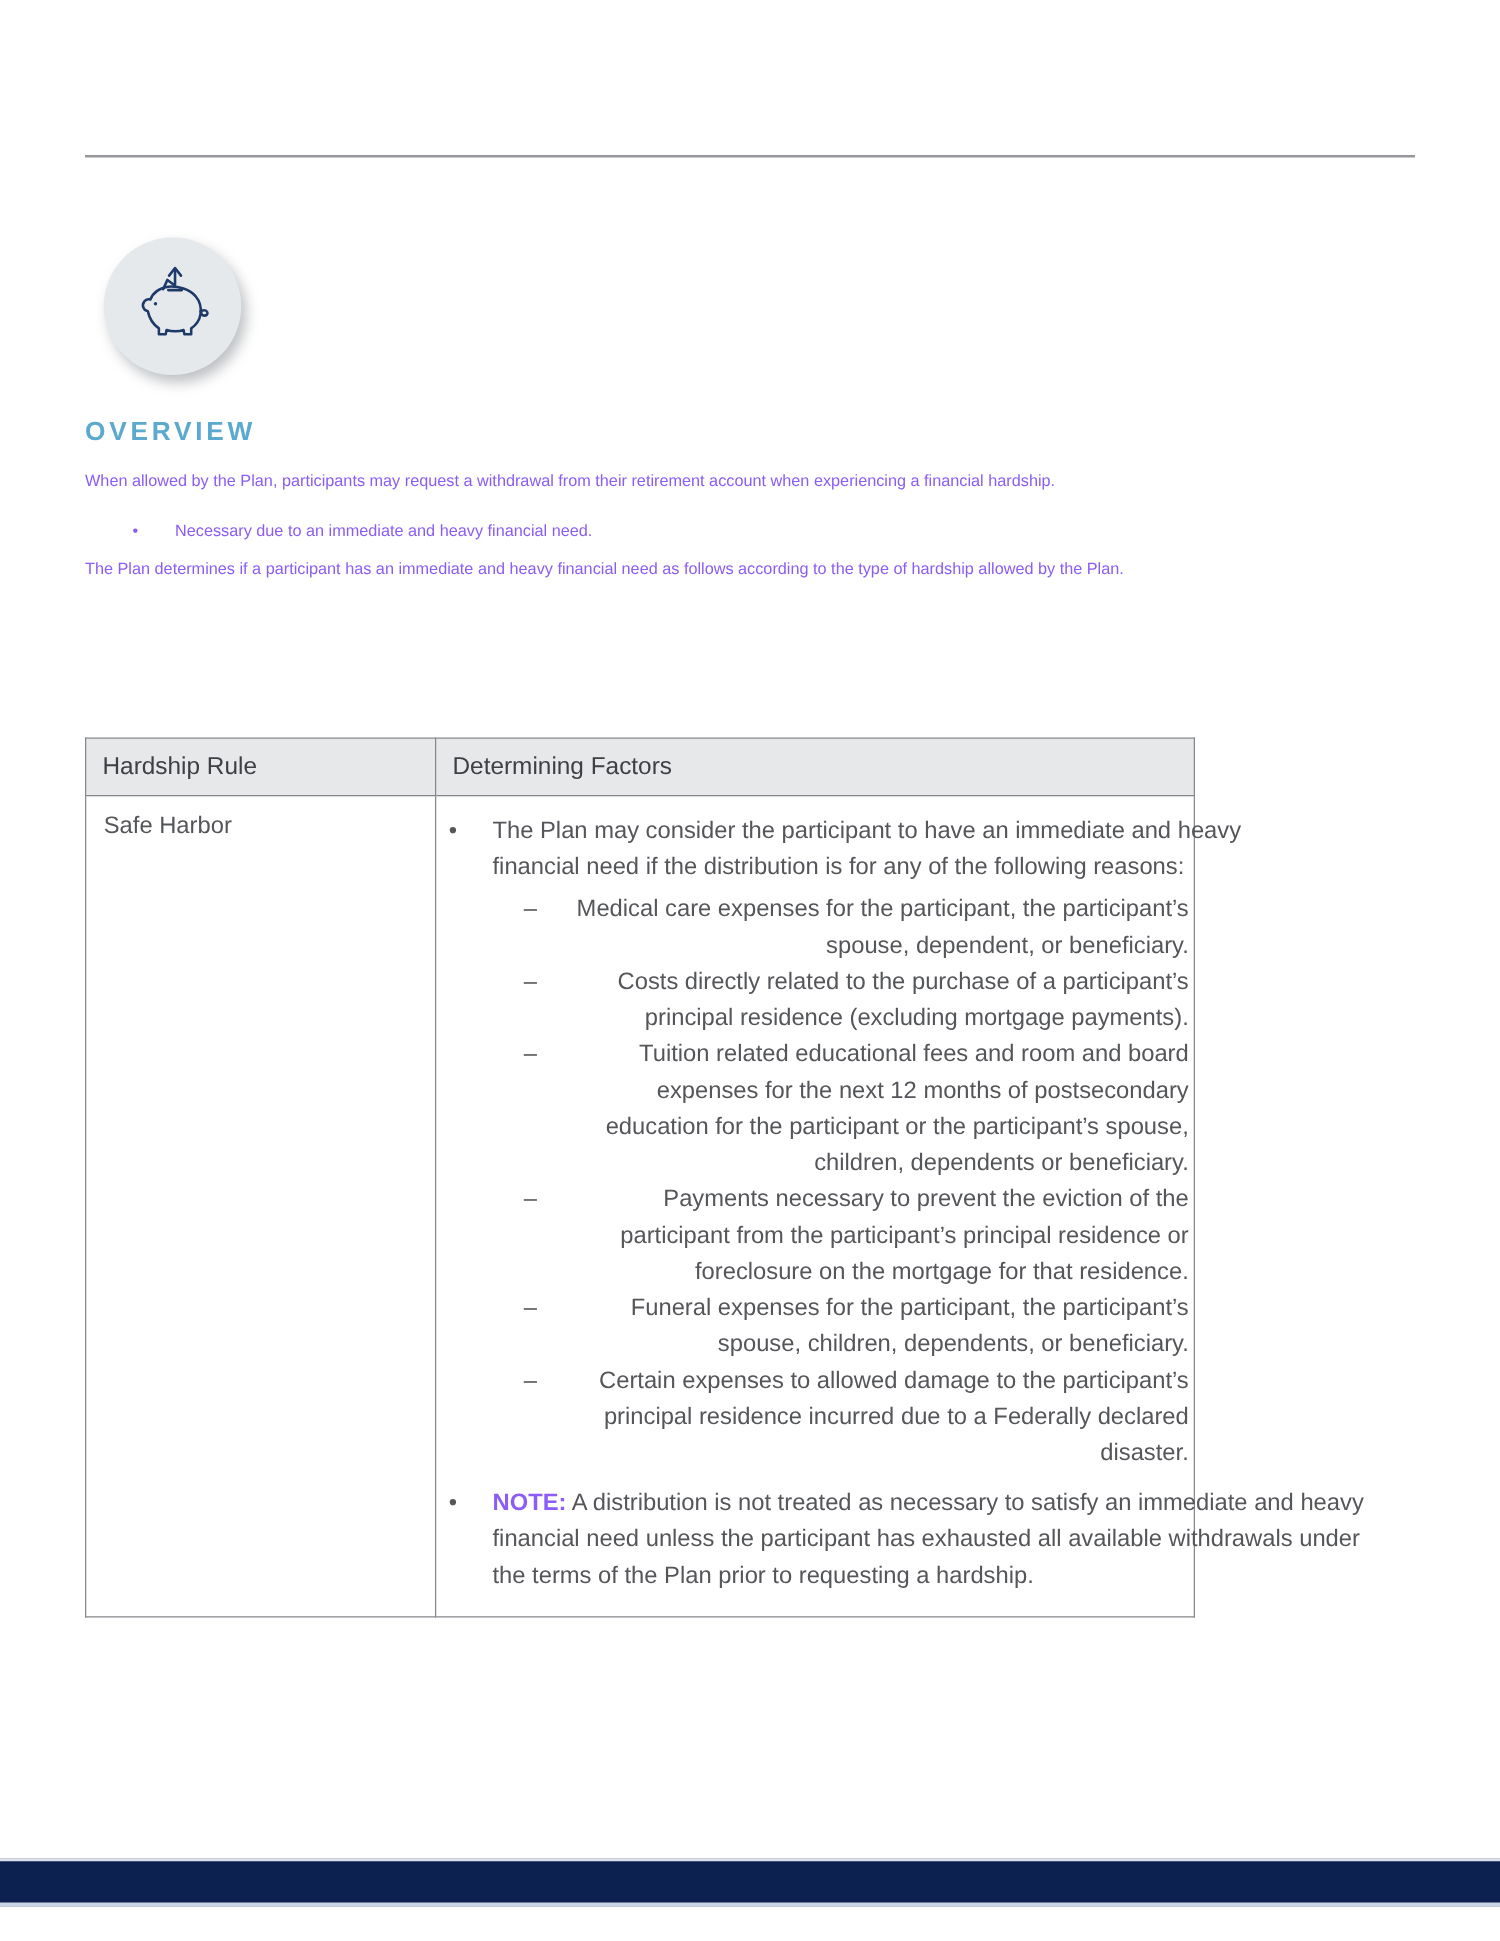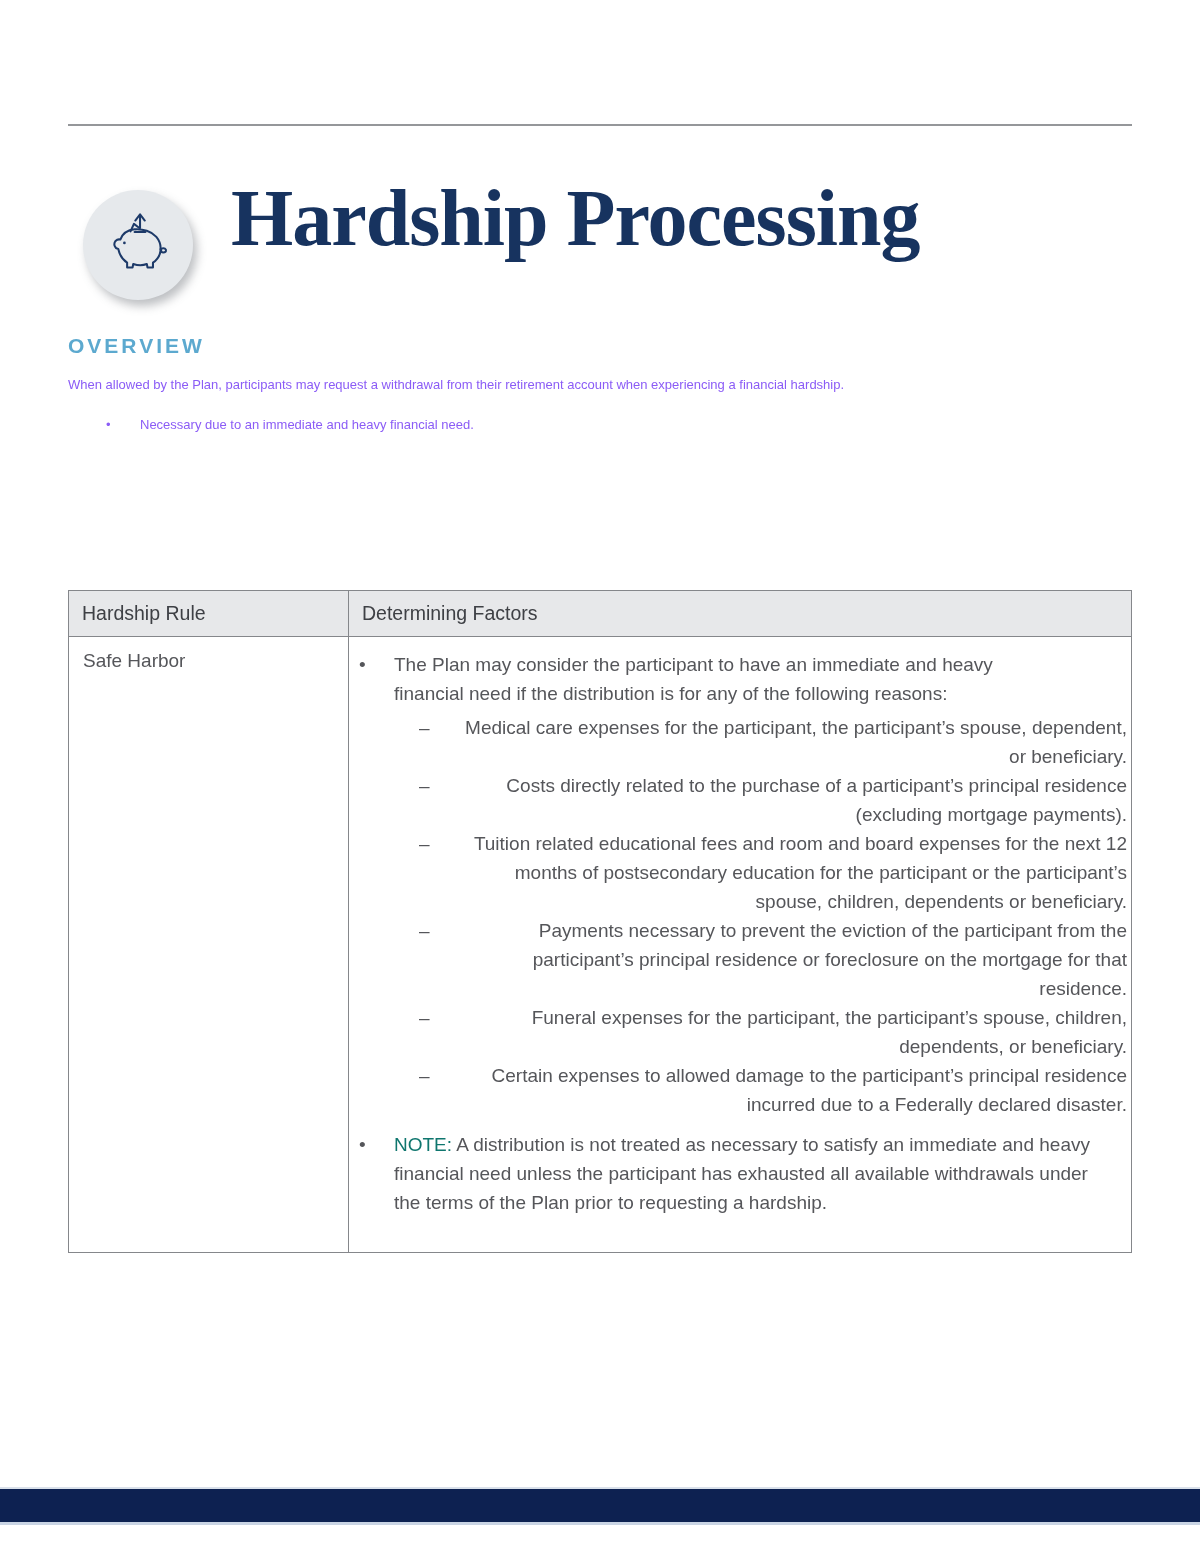--- a/index.html
+++ b/index.html
@@ -24,36 +24,36 @@
   }
   .body-copy{
     position:absolute;left:68px;top:370px;width:1064px;
     font-size:13px;line-height:30px;color:#8b5cf6;
   }
   .body-copy p{margin:0 0 5px 0;}
   .ov-list{list-style:none;margin:10px 0 0 0;padding:0;}
   .ov-list li{position:relative;padding-left:72px;line-height:30px;}
   .ov-list li::before{content:"\2022";position:absolute;left:38px;}
   .doc-table{
-    position:absolute;left:68px;top:590px;width:1064px;
+    position:absolute;left:68px;top:590px;width:888px;
     border-collapse:collapse;font-size:19px;color:#55565a;table-layout:fixed;
   }
   .doc-table th,.doc-table td{border:1px solid #85878b;text-align:left;}
   .doc-table th{
     background:#e7e8ea;height:45px;vertical-align:middle;
     font-weight:400;font-size:19.5px;color:#3e4045;padding:0 0 0 13px;
   }
   .col-rule{width:266px;}
   .rule-cell{vertical-align:top;padding:13px 14px;}
   .factors-cell{vertical-align:top;padding:13px 4px 18px 0;height:584px;}
   .tl-bullet{position:relative;padding-left:45px;line-height:29px;}
   .tl-bullet::before{content:"\2022";position:absolute;left:10px;}
   .lead{width:660px;}
   .note{width:700px;margin-top:11px;}
-  .note-label{font-weight:400;color:#0f766e;}
+  .note-label{font-weight:700;color:#8b5cf6;}
   .sub-list{list-style:none;margin:5px 0 0 0;padding:0;text-align:right;}
   .sub-list li{position:relative;padding-left:103px;line-height:29px;}
   .sub-list li::before{content:"\2013";position:absolute;left:70px;}
   .footer-bar{
     position:absolute;left:0;top:1487px;width:1200px;height:38px;box-sizing:border-box;
     background:#0d2151;border-top:2px solid #dae1eb;border-bottom:3px solid #c9d4e4;
   }
   .pig-svg{display:block;}
 </style>
 </head>
@@ -74,29 +74,29 @@
       <path d="M39 30 L44 19 L52 25"></path>
 
       <path d="M45 27 C35 28 27 34 24 42 Q20 41 17 44 Q14 48 16 52 Q17 55 21 56 C23 65 28 72 34 76 L34 83 L42 83 L43 78 C49 80 58 80 63 78 L64 83 L72 83 L72 76 C78 72 82 66 83 59 C84 52 82 44 77 38 C70 30 57 26 45 27 Z"></path>
 
       <path d="M83 56 q6 -3 8 1 q1 4 -4 4 q-3 0 -3 -3"></path>
 
       <circle cx="30" cy="47" r="2" fill="#1d3a69" stroke="none"></circle>
     </svg>
   </div>
 
-  <h1 class="page-title">Hardship Processing</h1>
 
   <div class="overview-label">OVERVIEW</div>
 
   <div class="body-copy">
     <p>When allowed by the Plan, participants may request a withdrawal from their retirement account when experiencing a financial hardship.</p>
     <ul class="ov-list">
       <li>Necessary due to an immediate and heavy financial need.</li>
     </ul>
+    <p>The Plan determines if a participant has an immediate and heavy financial need as follows according to the type of hardship allowed by the Plan.</p>
   </div>
 
   <table class="doc-table">
     <thead>
       <tr>
         <th class="col-rule">Hardship Rule</th>
         <th>Determining Factors</th>
       </tr>
     </thead>
     <tbody>

